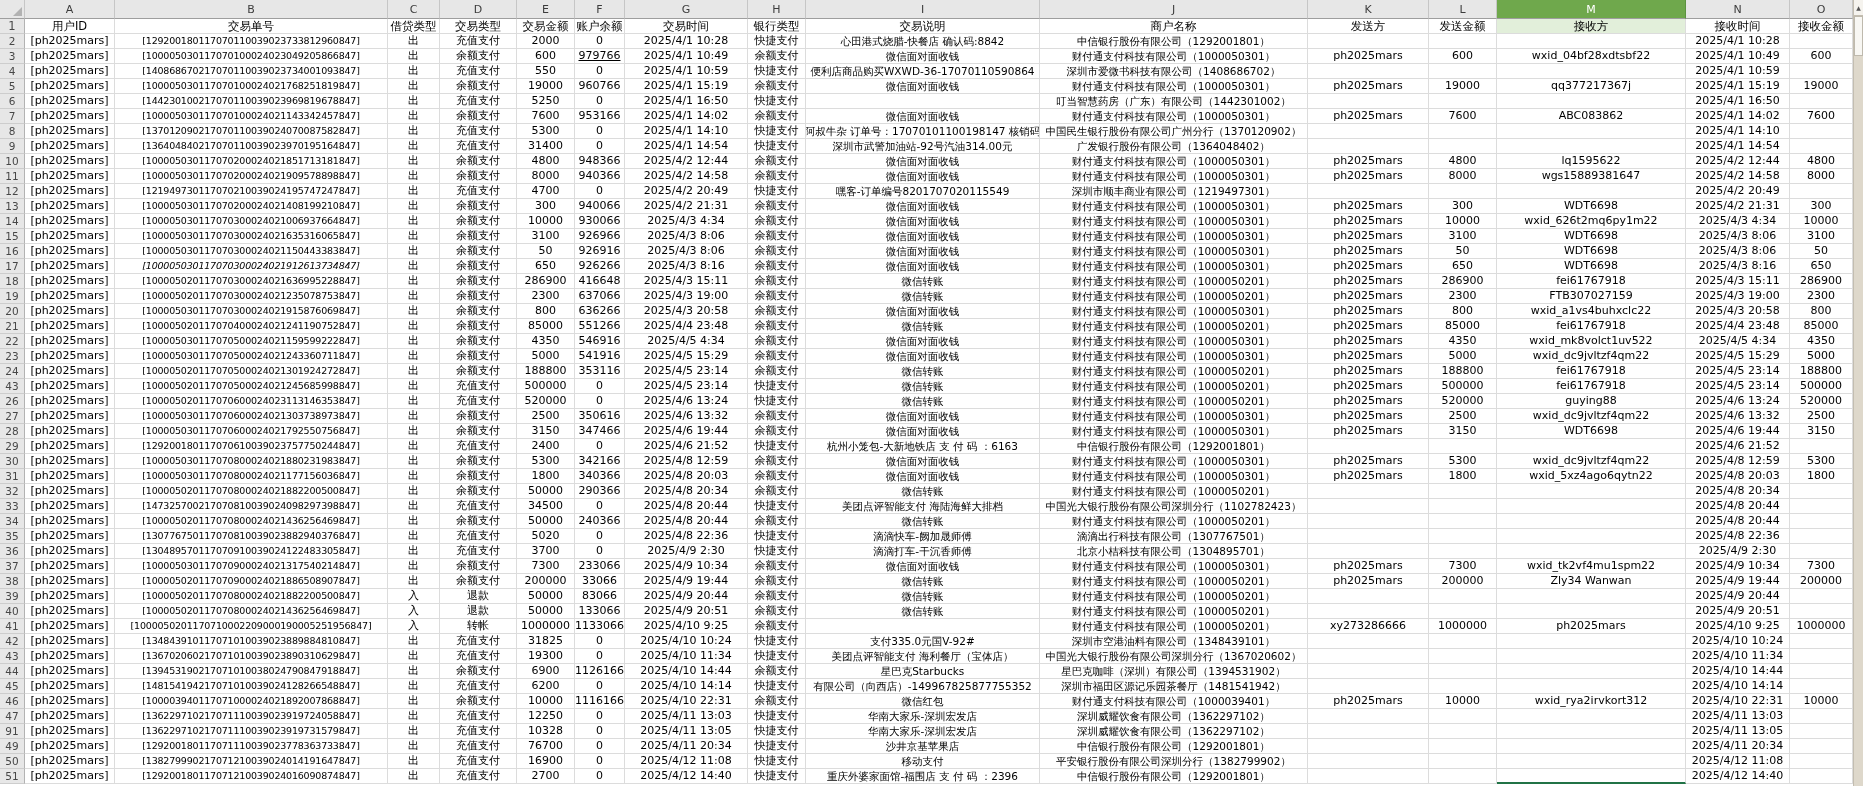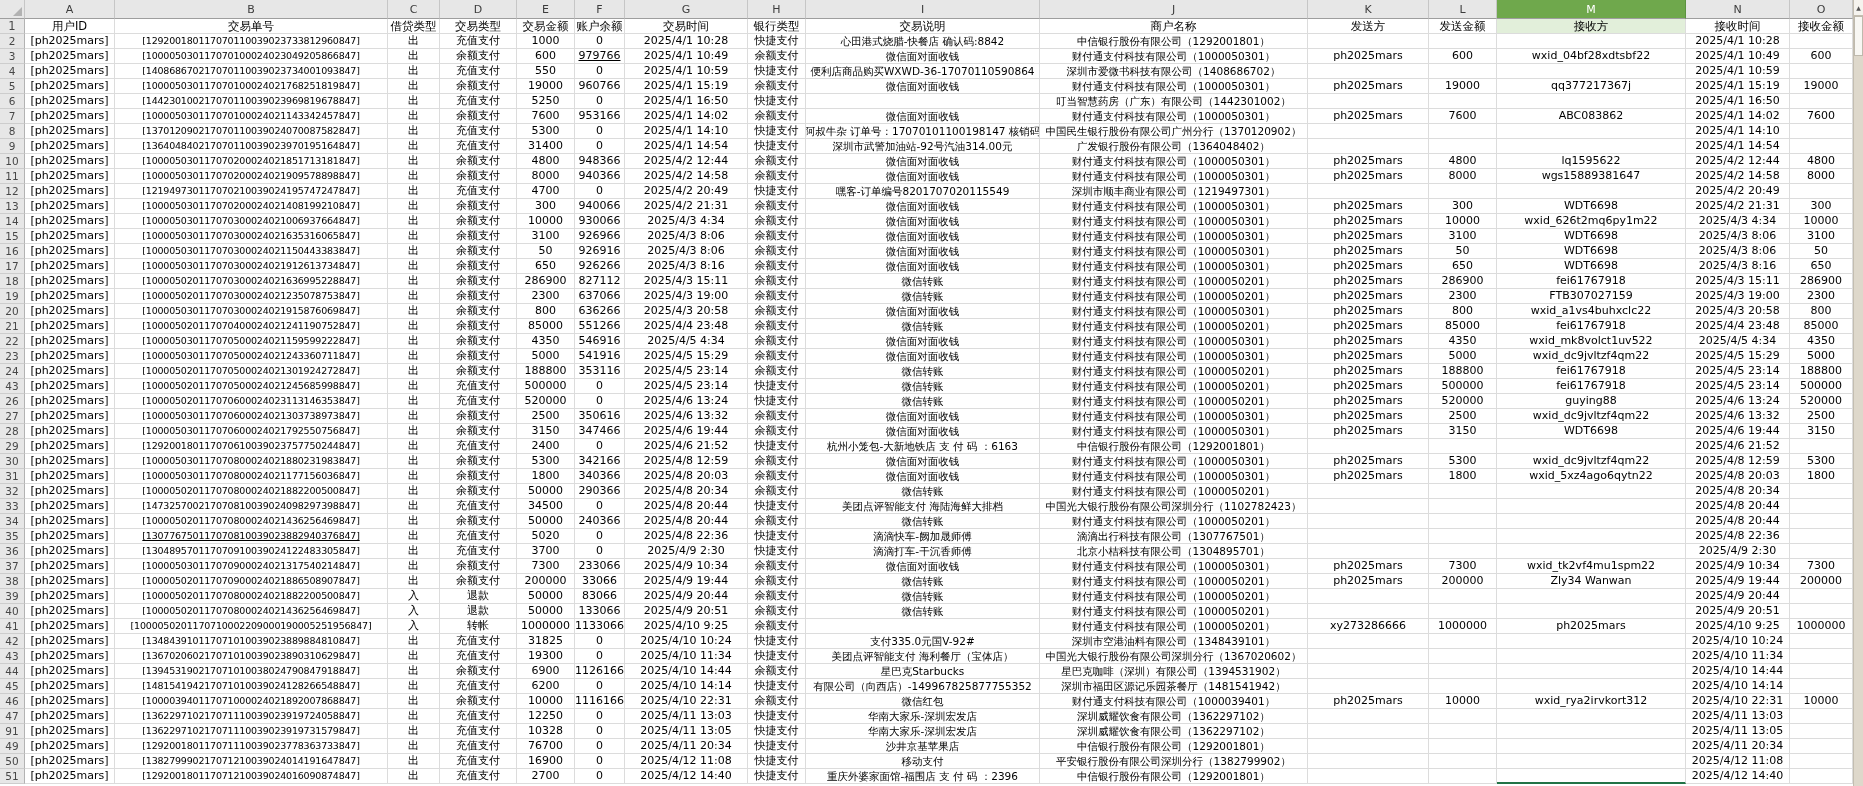--- a/index.html
+++ b/index.html
@@ -73,21 +73,21 @@
         <div class="cell m-head" style="width: 189px;">接收方</div>
         <div class="cell" style="width: 104px;">接收时间</div>
         <div class="cell" style="width: 63px;">接收金额</div>
       </div>
       <div class="row">
         <div class="cell rownum" style="width: 25px;">2</div>
         <div class="cell" style="width: 90px;">[ph2025mars]</div>
         <div class="cell col-b" style="width: 273px;">[129200180117070110039023733812960847]</div>
         <div class="cell" style="width: 52px;">出</div>
         <div class="cell" style="width: 77px;">充值支付</div>
-        <div class="cell" style="width: 58px;">1000</div>
+        <div class="cell" style="width: 58px;">2000</div>
         <div class="cell" style="width: 50px;">0</div>
         <div class="cell" style="width: 123px;">2025/4/1 10:28</div>
         <div class="cell" style="width: 58px;">快捷支付</div>
         <div class="cell col-i" style="width: 234px;">心田港式烧腊-快餐店 确认码:8842</div>
         <div class="cell col-j" style="width: 268px;">中信银行股份有限公司（1292001801）</div>
         <div class="cell" style="width: 121px;"></div>
         <div class="cell" style="width: 68px;"></div>
         <div class="cell" style="width: 189px;"></div>
         <div class="cell" style="width: 104px;">2025/4/1 10:28</div>
         <div class="cell" style="width: 63px;"></div>
@@ -340,21 +340,21 @@
         <div class="cell col-j" style="width: 268px;">财付通支付科技有限公司（1000050301）</div>
         <div class="cell" style="width: 121px;">ph2025mars</div>
         <div class="cell" style="width: 68px;">50</div>
         <div class="cell" style="width: 189px;">WDT6698</div>
         <div class="cell" style="width: 104px;">2025/4/3 8:06</div>
         <div class="cell" style="width: 63px;">50</div>
       </div>
       <div class="row">
         <div class="cell rownum" style="width: 25px;">17</div>
         <div class="cell" style="width: 90px;">[ph2025mars]</div>
-        <div class="cell col-b" style="width: 273px;">[100005030117070300024021912613734847]</div>
+        <div class="cell col-b" style="width: 273px; font-style: italic;">[100005030117070300024021912613734847]</div>
         <div class="cell" style="width: 52px;">出</div>
         <div class="cell" style="width: 77px;">余额支付</div>
         <div class="cell" style="width: 58px;">650</div>
         <div class="cell" style="width: 50px;">926266</div>
         <div class="cell" style="width: 123px;">2025/4/3 8:16</div>
         <div class="cell" style="width: 58px;">余额支付</div>
         <div class="cell col-i" style="width: 234px;">微信面对面收钱</div>
         <div class="cell col-j" style="width: 268px;">财付通支付科技有限公司（1000050301）</div>
         <div class="cell" style="width: 121px;">ph2025mars</div>
         <div class="cell" style="width: 68px;">650</div>
@@ -362,21 +362,21 @@
         <div class="cell" style="width: 104px;">2025/4/3 8:16</div>
         <div class="cell" style="width: 63px;">650</div>
       </div>
       <div class="row">
         <div class="cell rownum" style="width: 25px;">18</div>
         <div class="cell" style="width: 90px;">[ph2025mars]</div>
         <div class="cell col-b" style="width: 273px;">[100005020117070300024021636995228847]</div>
         <div class="cell" style="width: 52px;">出</div>
         <div class="cell" style="width: 77px;">余额支付</div>
         <div class="cell" style="width: 58px;">286900</div>
-        <div class="cell" style="width: 50px;">827112</div>
+        <div class="cell" style="width: 50px;">416648</div>
         <div class="cell" style="width: 123px;">2025/4/3 15:11</div>
         <div class="cell" style="width: 58px;">余额支付</div>
         <div class="cell col-i" style="width: 234px;">微信转账</div>
         <div class="cell col-j" style="width: 268px;">财付通支付科技有限公司（1000050201）</div>
         <div class="cell" style="width: 121px;">ph2025mars</div>
         <div class="cell" style="width: 68px;">286900</div>
         <div class="cell" style="width: 189px;">fei61767918</div>
         <div class="cell" style="width: 104px;">2025/4/3 15:11</div>
         <div class="cell" style="width: 63px;">286900</div>
       </div>
@@ -664,21 +664,21 @@
         <div class="cell col-j" style="width: 268px;">财付通支付科技有限公司（1000050201）</div>
         <div class="cell" style="width: 121px;"></div>
         <div class="cell" style="width: 68px;"></div>
         <div class="cell" style="width: 189px;"></div>
         <div class="cell" style="width: 104px;">2025/4/8 20:44</div>
         <div class="cell" style="width: 63px;"></div>
       </div>
       <div class="row">
         <div class="cell rownum" style="width: 25px;">35</div>
         <div class="cell" style="width: 90px;">[ph2025mars]</div>
-        <div class="cell col-b" style="width: 273px; text-decoration: underline;">[130776750117070810039023882940376847]</div>
+        <div class="cell col-b" style="width: 273px;">[130776750117070810039023882940376847]</div>
         <div class="cell" style="width: 52px;">出</div>
         <div class="cell" style="width: 77px;">充值支付</div>
         <div class="cell" style="width: 58px;">5020</div>
         <div class="cell" style="width: 50px;">0</div>
         <div class="cell" style="width: 123px;">2025/4/8 22:36</div>
         <div class="cell" style="width: 58px;">快捷支付</div>
         <div class="cell col-i" style="width: 234px;">滴滴快车-阙加晟师傅</div>
         <div class="cell col-j" style="width: 268px;">滴滴出行科技有限公司（1307767501）</div>
         <div class="cell" style="width: 121px;"></div>
         <div class="cell" style="width: 68px;"></div>

